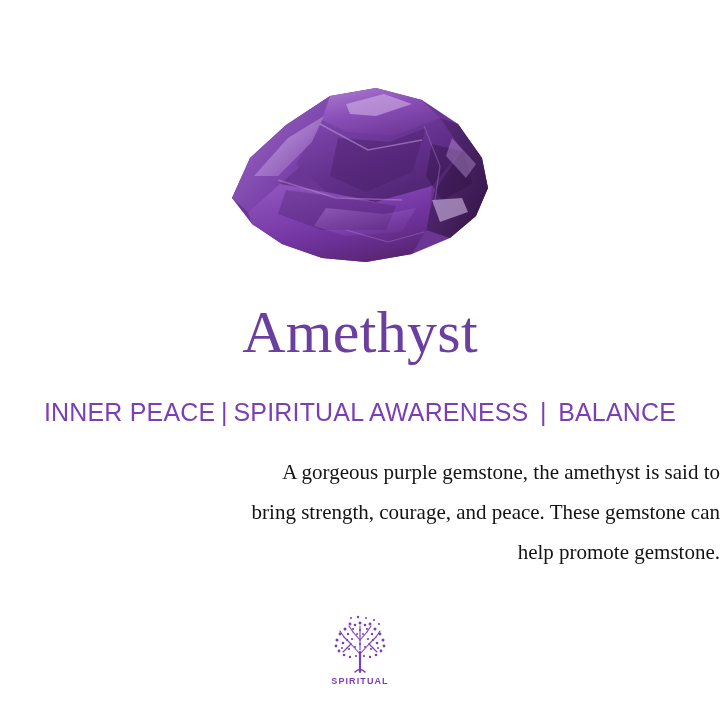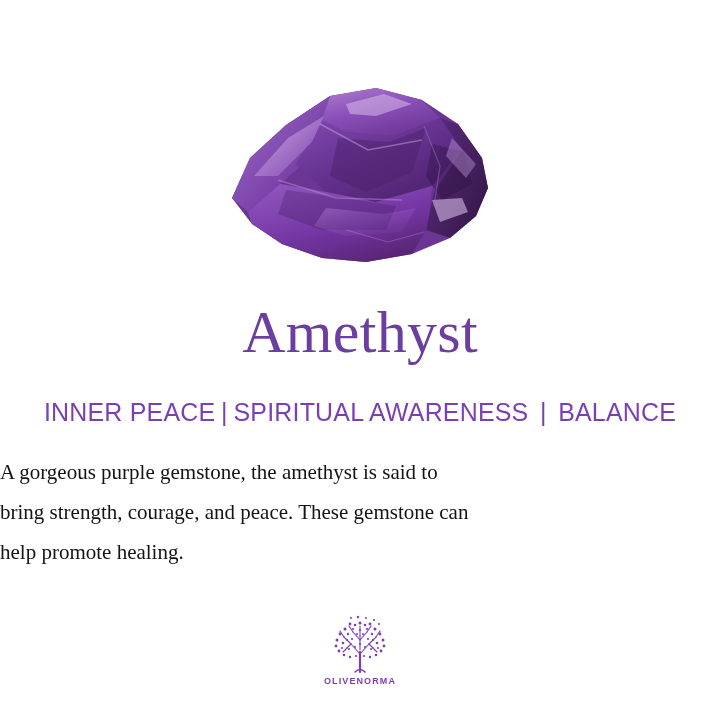--- a/index.html
+++ b/index.html
@@ -80,21 +80,21 @@
   .subtitle .sep.wide {
     padding: 0 12px;
   }
 
   
   .body-copy {
     position: absolute;
     left: 0;
     top: 452px;
     width: 720px;
-    text-align: left;
+    text-align: right;
     font-family: "Liberation Serif", "DejaVu Serif", serif;
     font-size: 21px;
     line-height: 40px;
     color: #141414;
   }
   .body-copy .line {
     display: block;
     white-space: nowrap;
   }
 
@@ -198,21 +198,21 @@
 
   <div class="title">Amethyst</div>
 
   <div class="subtitle">
     <span>INNER PEACE</span><span class="sep">|</span><span>SPIRITUAL AWARENESS</span><span class="sep wide">|</span><span>BALANCE</span>
   </div>
 
   <div class="body-copy">
     <span class="line">A gorgeous purple gemstone, the amethyst is said to</span>
     <span class="line">bring strength, courage, and peace. These gemstone can</span>
-    <span class="line">help promote healing.</span>
+    <span class="line">help promote gemstone.</span>
   </div>
 
   <div class="logo-block">
     <svg class="logo-tree" viewBox="0 0 58 62">
       <g stroke="#7B3FB5" stroke-width="1.1" fill="none" stroke-linecap="round">
 
         <path d="M29 60 L29 40" stroke-width="2.2"></path>
         <path d="M24 60 Q29 55 34 60" stroke-width="1.6"></path>
 
         <path d="M29 42 L20 32"></path>
@@ -276,16 +276,16 @@
         <circle cx="26" cy="22" r="1.0"></circle>
           <circle cx="32" cy="22" r="1.0"></circle>
 
         <circle cx="27" cy="5" r="1.2"></circle>
           <circle cx="35" cy="6" r="1.0"></circle>
         <circle cx="43" cy="8" r="1.1"></circle>
           <circle cx="48" cy="12" r="1.0"></circle>
         <circle cx="20" cy="6" r="1.0"></circle>
       </g>
     </svg>
-    <div class="brand-word">OLIVENORMA</div>
+    <div class="brand-word">SPIRITUAL</div>
   </div>
 
 </div>
 
 </body></html>

